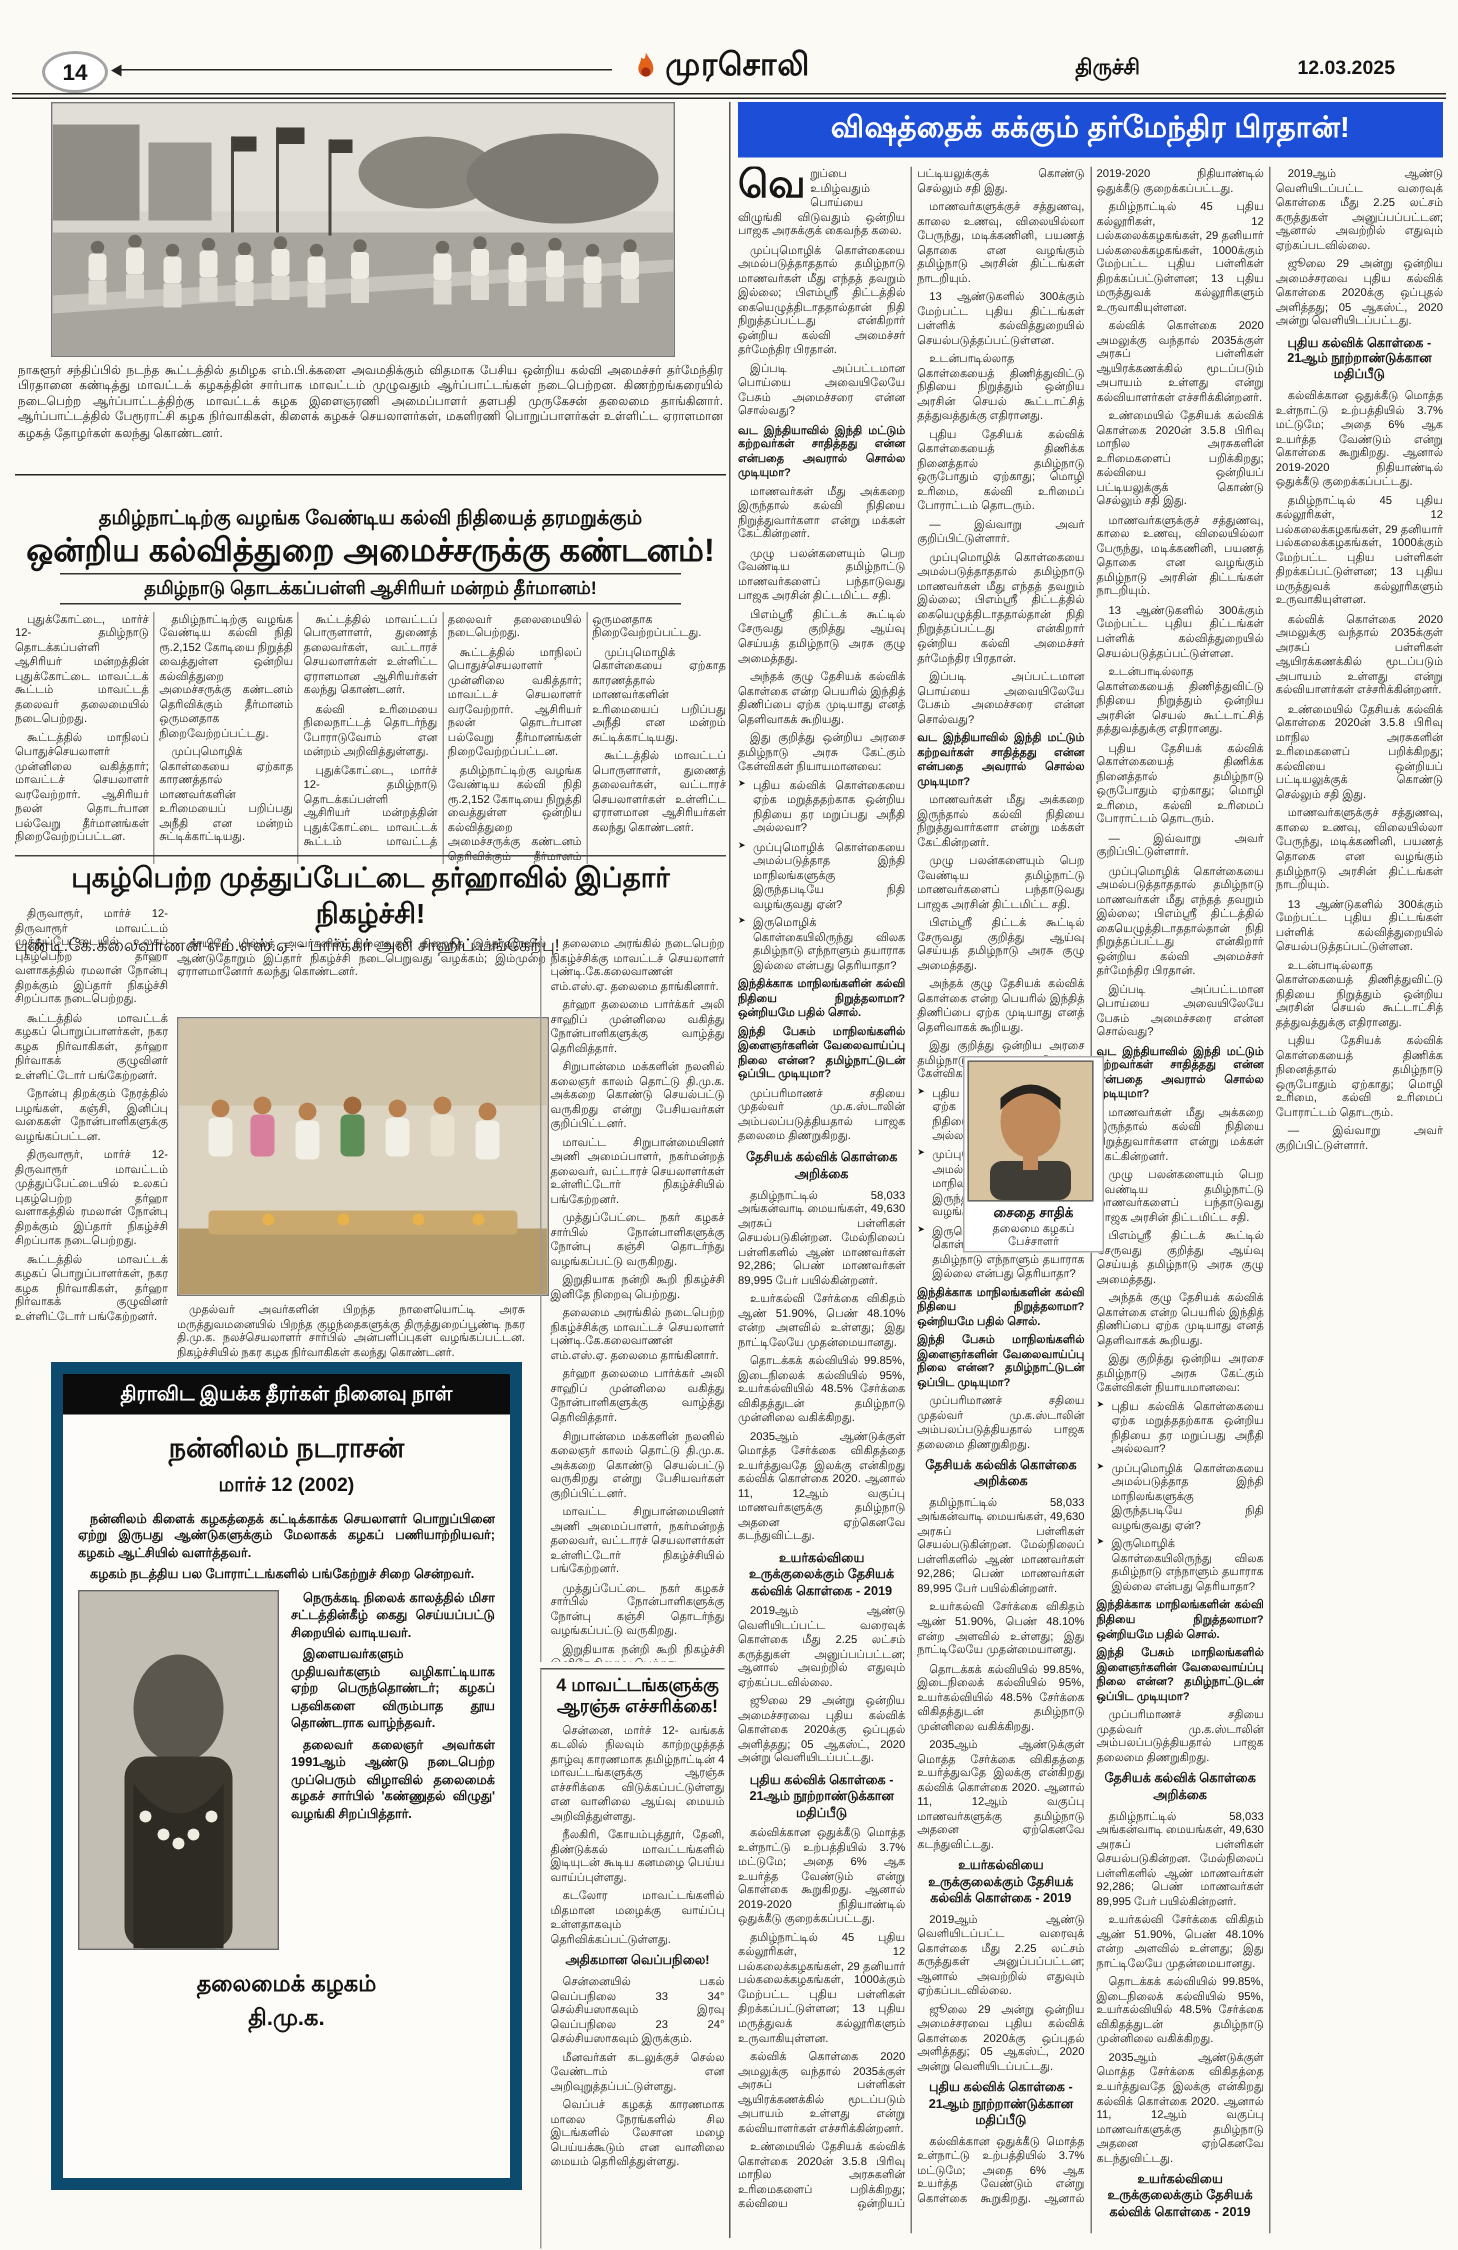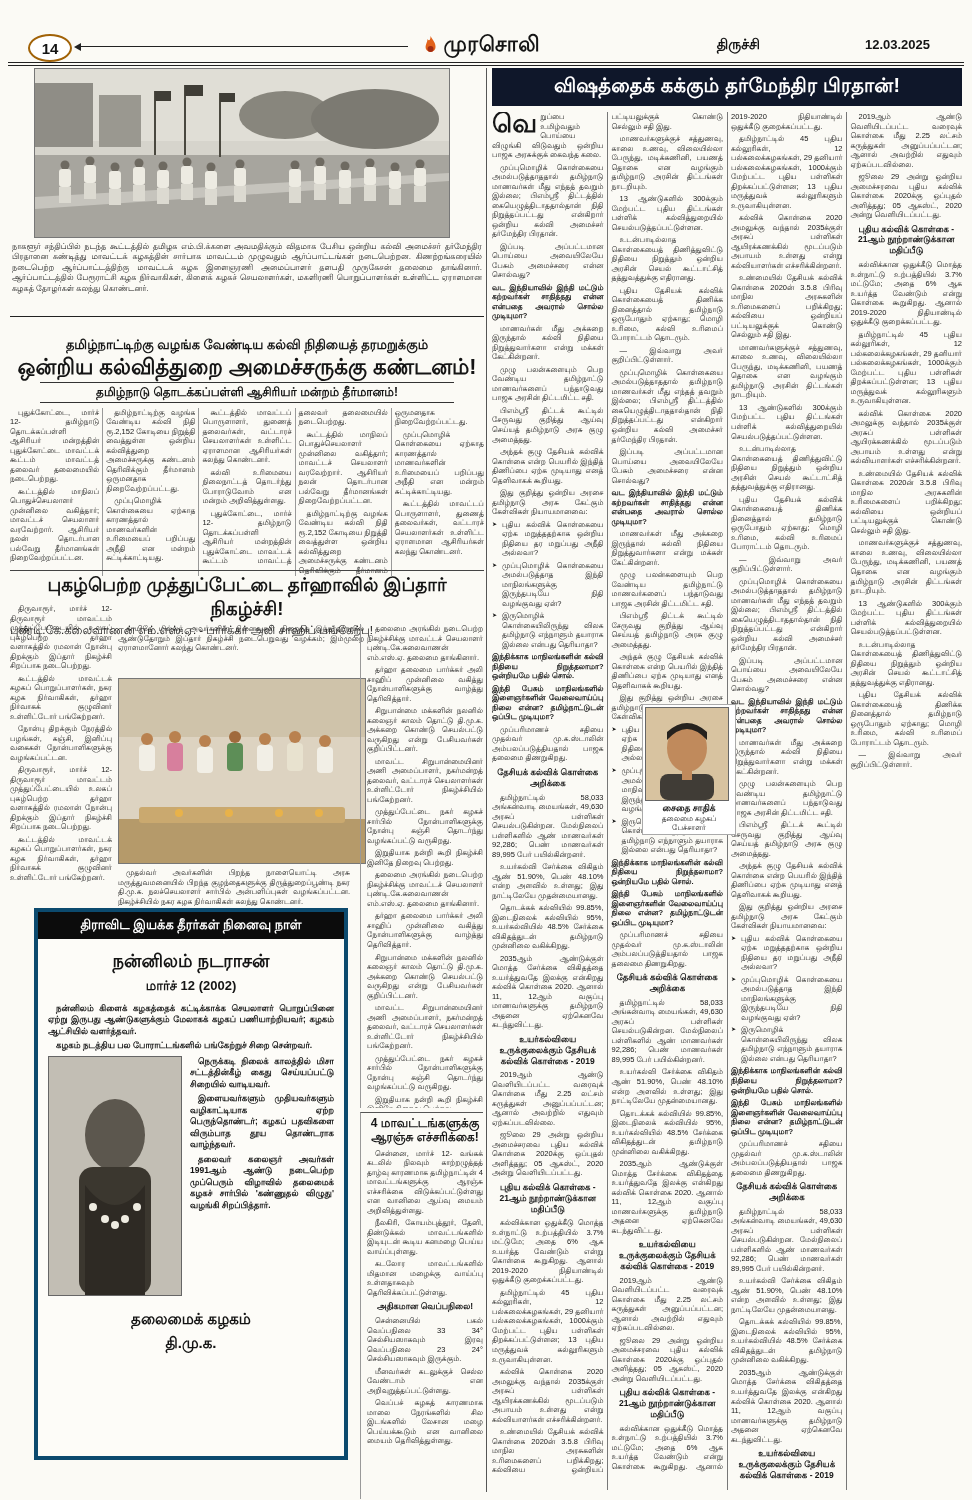--- a/index.html
+++ b/index.html
@@ -1,20 +1,20 @@
 <!DOCTYPE html>
 <html><head>
 <meta charset="utf-8">
 <style>
   html,body{margin:0;padding:0;background:#888;}
   .page{position:relative;width:972px;height:1500px;margin:0 auto;background:#fbfaf5;color:#141414;
         font-family:"Liberation Sans","DejaVu Sans",sans-serif;overflow:hidden;}
   
   .hdr{position:absolute;top:34px;left:0;width:972px;height:26px;}
-  .pgnum{position:absolute;left:28px;top:0;width:40px;height:24px;border:2px solid #a16207;border-radius:50%;
+  .pgnum{position:absolute;left:28px;top:0;width:40px;height:24px;border:2px solid #a3a3a3;border-radius:50%;
          display:flex;align-items:center;justify-content:center;font-weight:bold;font-size:15px;background:#fff;}
   .hdr-line{position:absolute;left:78px;top:12px;width:330px;border-top:1.5px solid #222;}
   .hdr-line::before{content:"";position:absolute;left:-8px;top:-4px;border:4px solid transparent;border-right:7px solid #222;}
   .masthead{position:absolute;left:50%;transform:translateX(-54%);top:-2px;display:flex;align-items:center;gap:5px;}
   .masthead .mtitle{font-weight:bold;font-size:21px;letter-spacing:.5px;}
   .edition{position:absolute;right:212px;top:2px;font-weight:bold;font-size:14px;}
   .issdate{position:absolute;right:42px;top:3px;font-size:13px;font-weight:bold;}
   .hdr-rule{position:absolute;top:62px;left:8px;width:956px;border-top:1px solid #222;border-bottom:1px solid #222;height:2px;}
   .main-divider{position:absolute;left:486px;top:68px;height:1424px;border-left:1px solid #555;}
   
@@ -44,39 +44,39 @@
   .art2-head h2{margin:0;text-align:center;font-size:18.5px;font-weight:bold;}
   .art2-head .subhead2{text-align:left;font-weight:normal;font-size:11.5px;margin-top:2px;}
   .art2-col1{position:absolute;left:10px;top:604px;width:102px;height:280px;overflow:hidden;}
   .art2-midtop{position:absolute;left:118px;top:624px;width:246px;height:50px;overflow:hidden;}
   .photo2{position:absolute;left:118px;top:678px;width:246px;height:184px;margin:0;border:1px solid #777;background:#ddd;}
   .photo2 svg{display:block;width:100%;height:100%;}
   .art2-below{position:absolute;left:118px;top:868px;width:232px;height:38px;overflow:hidden;}
   .art2-col3{position:absolute;left:360px;top:624px;width:116px;height:484px;overflow:hidden;
              border-left:1px solid #999;padding-left:6px;}
   
-  .memorial{position:absolute;left:34px;top:908px;width:314px;height:552px;border:4px solid #0c4a6e;background:#fdfcf8;box-sizing:border-box;}
+  .memorial{position:absolute;left:34px;top:908px;width:314px;height:552px;border:8px solid #0c4a6e;background:#fdfcf8;box-sizing:border-box;}
   .mem-band{background:#0c0c0c;color:#fff;text-align:center;font-weight:bold;font-size:13px;padding:5px 2px;}
   .mem-name{text-align:center;font-weight:bold;font-size:18px;margin-top:12px;}
   .mem-date{text-align:center;font-weight:bold;font-size:13px;margin-top:4px;}
   .mem-content{padding:8px 10px 0;}
   .mem-top{font-size:8.5px;font-weight:600;line-height:1.35;text-align:justify;}
   .mem-row{display:flex;gap:8px;margin-top:4px;}
   .mem-photo{width:132px;height:238px;margin:0;border:1px solid #666;background:#bbb;flex:0 0 auto;}
   .mem-photo svg{display:block;width:100%;height:100%;}
   .mem-side{flex:1;font-size:8.5px;font-weight:600;line-height:1.35;text-align:justify;overflow:hidden;height:238px;}
   .mem-foot1{text-align:center;font-weight:bold;font-size:15px;margin-top:14px;}
   .mem-foot2{text-align:center;font-weight:bold;font-size:15px;margin-top:4px;}
   
   .art3{position:absolute;left:360px;top:1112px;width:116px;height:382px;border-left:1px solid #999;
         border-top:1px solid #555;padding-left:6px;padding-top:4px;overflow:hidden;}
   .art3 h3{margin:0 0 4px;text-align:center;font-size:12px;line-height:1.15;font-weight:bold;}
   
   .main-art{position:absolute;left:492px;top:68px;width:470px;height:1424px;}
-  .main-bar{background:#0f172a;color:#fff;text-align:center;font-weight:bold;font-size:19.5px;
+  .main-bar{background:#1d4ed8;color:#fff;text-align:center;font-weight:bold;font-size:19.5px;
             padding:6px 2px 7px;letter-spacing:.2px;}
   .main-body{margin-top:6px;height:1378px;column-count:4;column-gap:8px;column-rule:1px solid #777;
              column-fill:auto;overflow:hidden;position:relative;}
   .portrait-box{position:absolute;left:150px;top:636px;width:88px;background:#fff;padding:2px;z-index:5;
                 border:1px solid #aaa;text-align:center;}
   .portrait-box figure{margin:0;width:82px;height:92px;border:1px solid #666;background:#d8c7a8;}
   .portrait-box svg{display:block;width:100%;height:100%;}
   .p-name{font-weight:bold;font-size:9px;margin-top:2px;}
   .p-role{font-size:7.5px;line-height:1.2;}
 </style>

